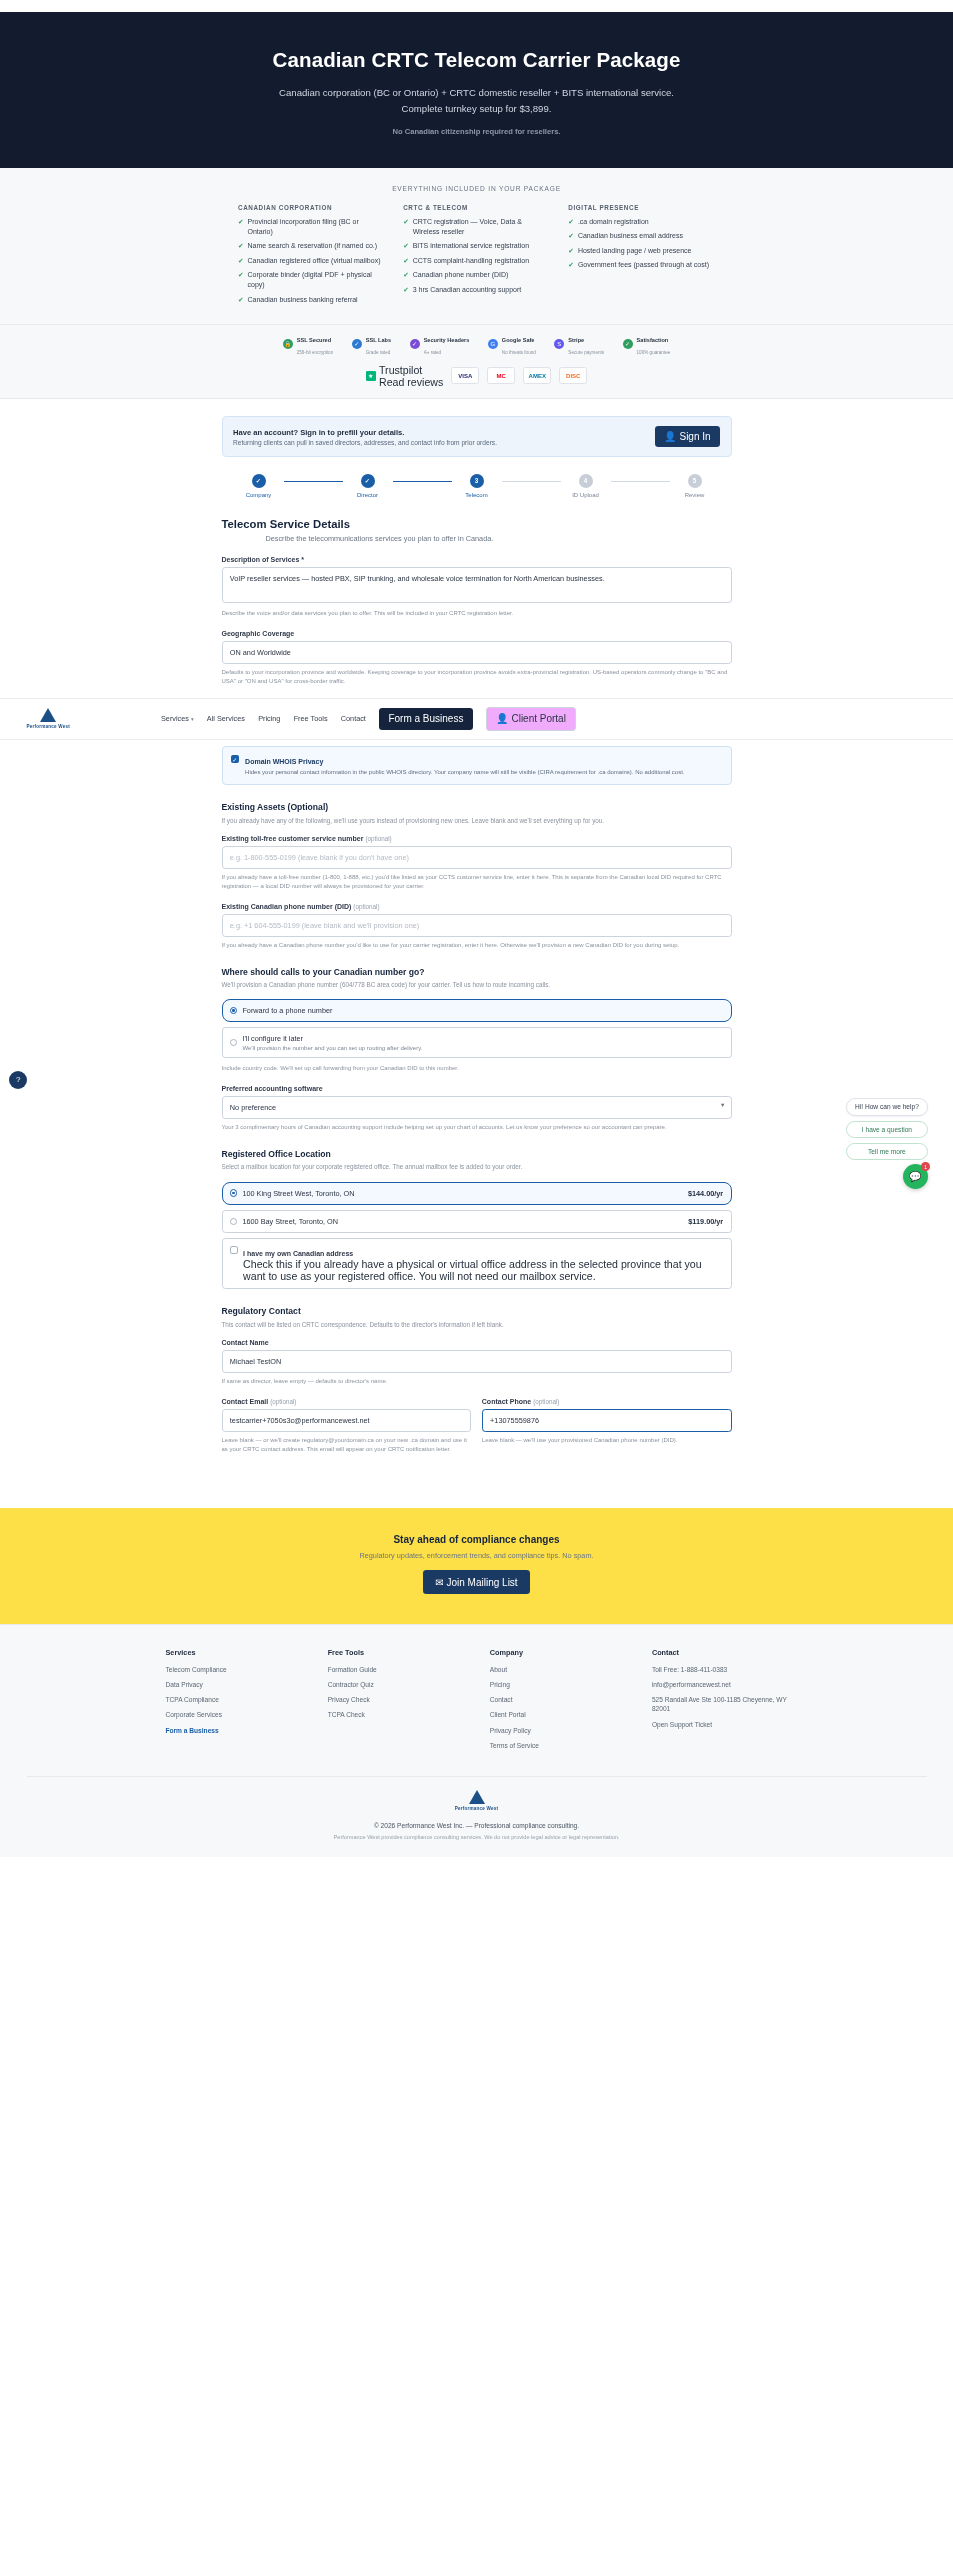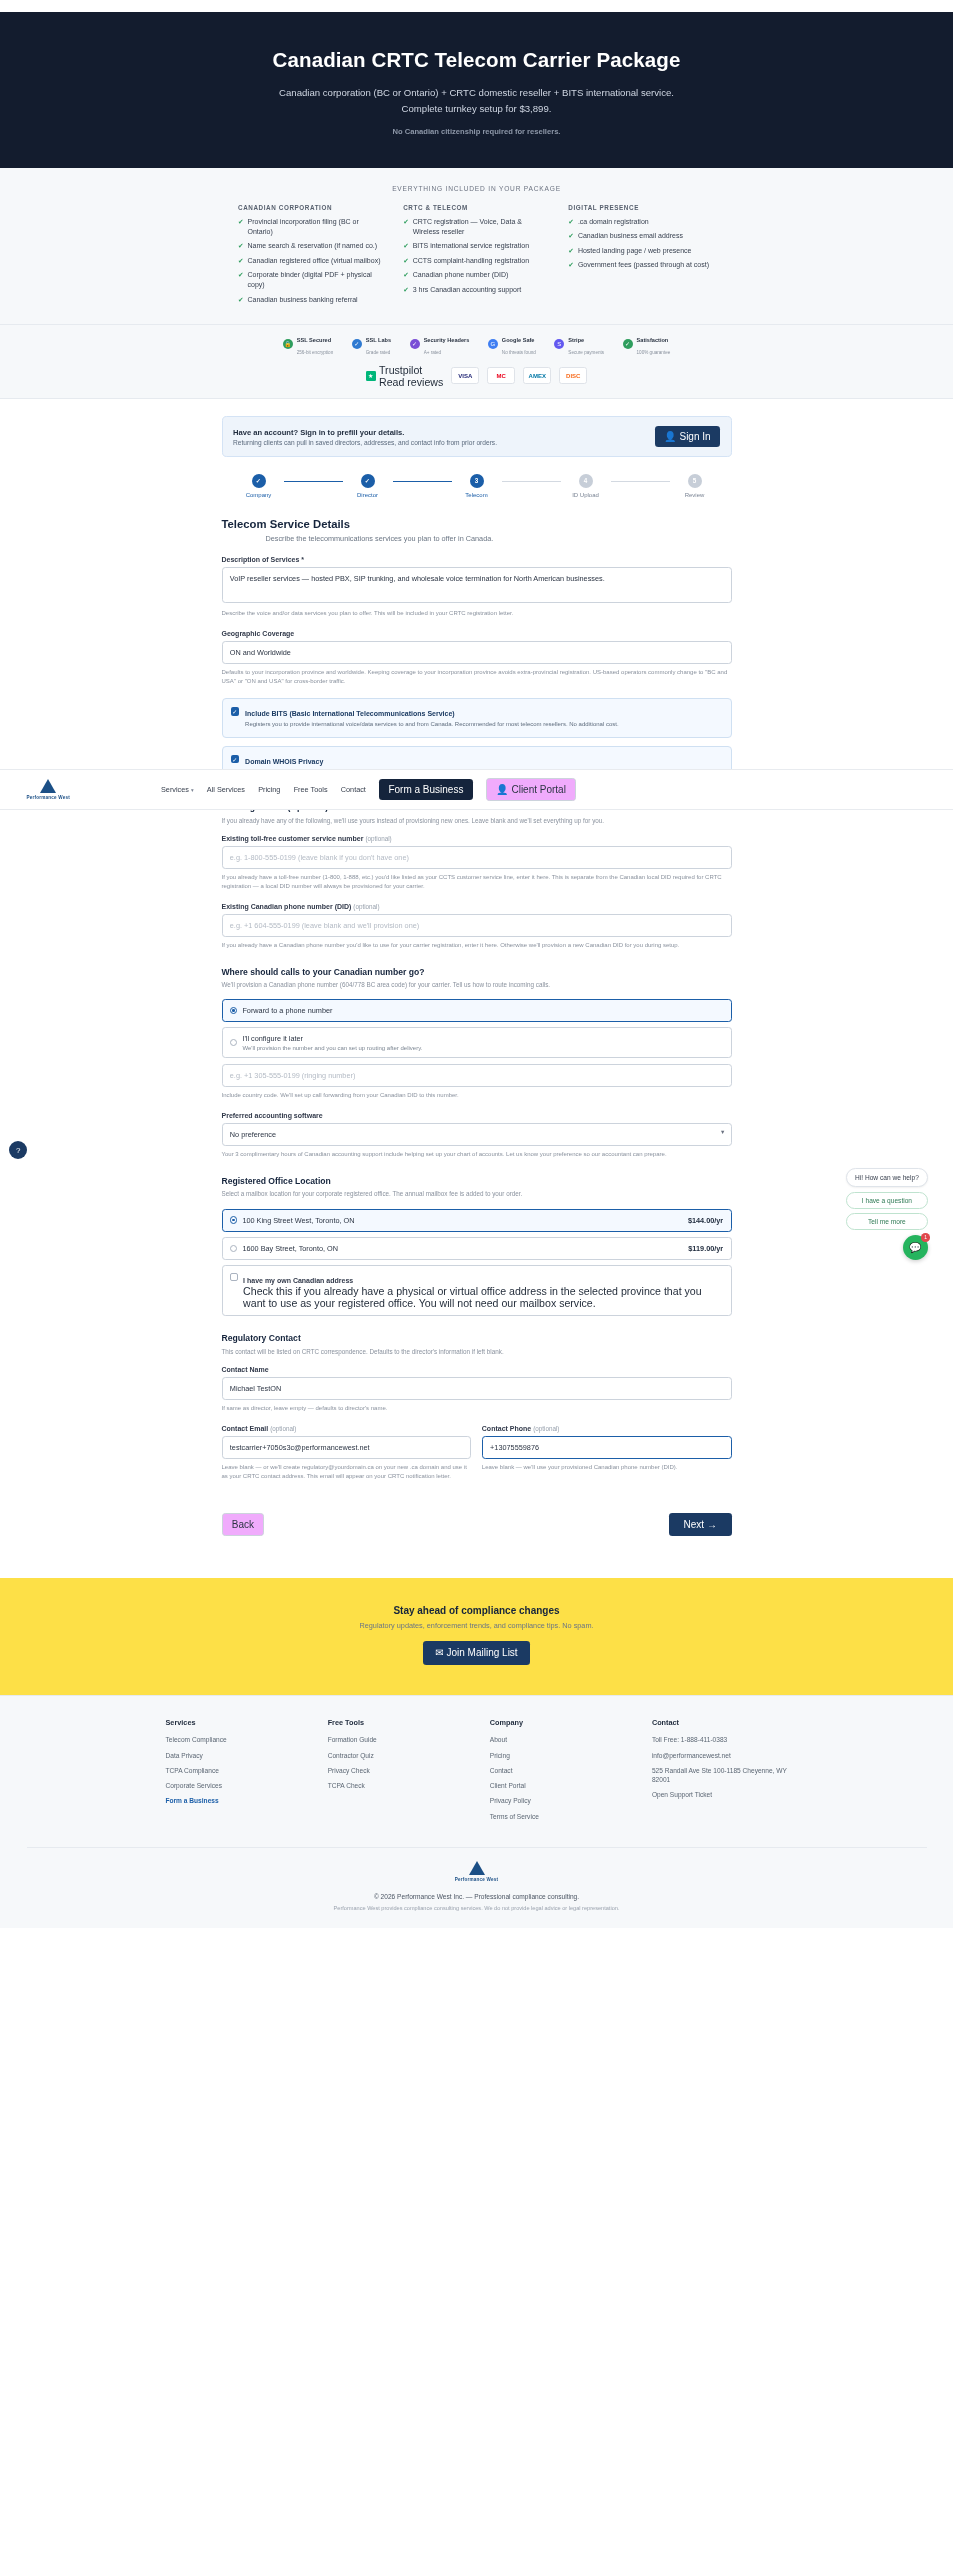--- a/index.html
+++ b/index.html
@@ -198,21 +198,21 @@
 
   h3.sub { font-size: 8.6px; font-weight: bold; color:#15243c; margin: 17px 0 3.3px; }
   p.subhint { font-size: 6.3px; color:#8a929e; line-height:1.55; margin-bottom: 9.3px; }
 
   .radio-row {
     display: flex; align-items: center; gap: 5.3px;
     border: 0.7px solid #ccd3dc; border-radius: 3.3px;
     padding: 6px 7.3px; margin-bottom: 5.3px; background:#fff;
     font-size: 7.3px; color:#2b3443;
   }
-  .radio-row.sel { border-color: #1b5ea8; background:#f4f9ff; }
+  .radio-row.sel { border-color: #1b5ea8; background:#f4f9ff;border-radius:8px; }
   .rdo { width: 7.3px; height: 7.3px; border-radius: 50%; border: 1px solid #aab3c0; flex:0 0 auto; position:relative;}
   .radio-row.sel .rdo { border-color:#1b5ea8; }
   .radio-row.sel .rdo:after {
     content:""; position:absolute; inset:1.3px; background:#1b5ea8; border-radius:50%;
   }
   .radio-row .price { margin-left: auto; font-weight: bold; font-size: 7.3px; color:#1f2b3d;}
   .radio-row .rsub { font-size: 6px; color:#7d8793; display:block; margin-top:1.3px;}
 
   .plaincheck {
     display:flex; gap:5.3px; border:0.7px solid #ccd3dc; border-radius:3.3px;
@@ -517,21 +517,20 @@
     </div>
     <div class="radio-row">
       <span class="rdo"></span>
       <span>
         <span>I'll configure it later</span>
         <span class="rsub">We'll provision the number and you can set up routing after delivery.</span>
       </span>
     </div>
 
     <div class="field" style="margin-top:6.6px">
-      <input class="inp" type="text" placeholder="e.g. +1 305-555-0199 (ringing number)" style="">
       <div class="hint">Include country code. We'll set up call forwarding from your Canadian DID to this number.</div>
     </div>
 
     <div class="field">
       <label class="lab">Preferred accounting software</label>
       <div class="selwrap">
         <select class="inp">
           <option>No preference</option>
         </select>
       </div>
@@ -581,24 +580,20 @@
       <div class="field">
         <label class="lab">
           <span>Contact Phone</span>
           <span class="opt">(optional)</span>
         </label>
         <input class="inp focus" type="text" value="+13075559876" style="">
         <div class="hint">Leave blank — we'll use your provisioned Canadian phone number (DID).</div>
       </div>
     </div>
 
-    <div class="navbtns">
-      <button class="btn btn-outline">Back</button>
-      <button class="btn btn-primary" style="padding:6px 14.6px">Next →</button>
-    </div>
   </div>
 
   <div class="floatnav" style="margin-top:-794px; margin-bottom:768px; z-index:5;">
     <div class="logo-mark">
       <div class="logo-tri"></div>
       <div class="logo-name">Performance West</div>
     </div>
     <div class="navlinks">
       <a href="#"><span>Services</span><span class="caret">▾</span></a>
       <a href="#">All Services</a>

